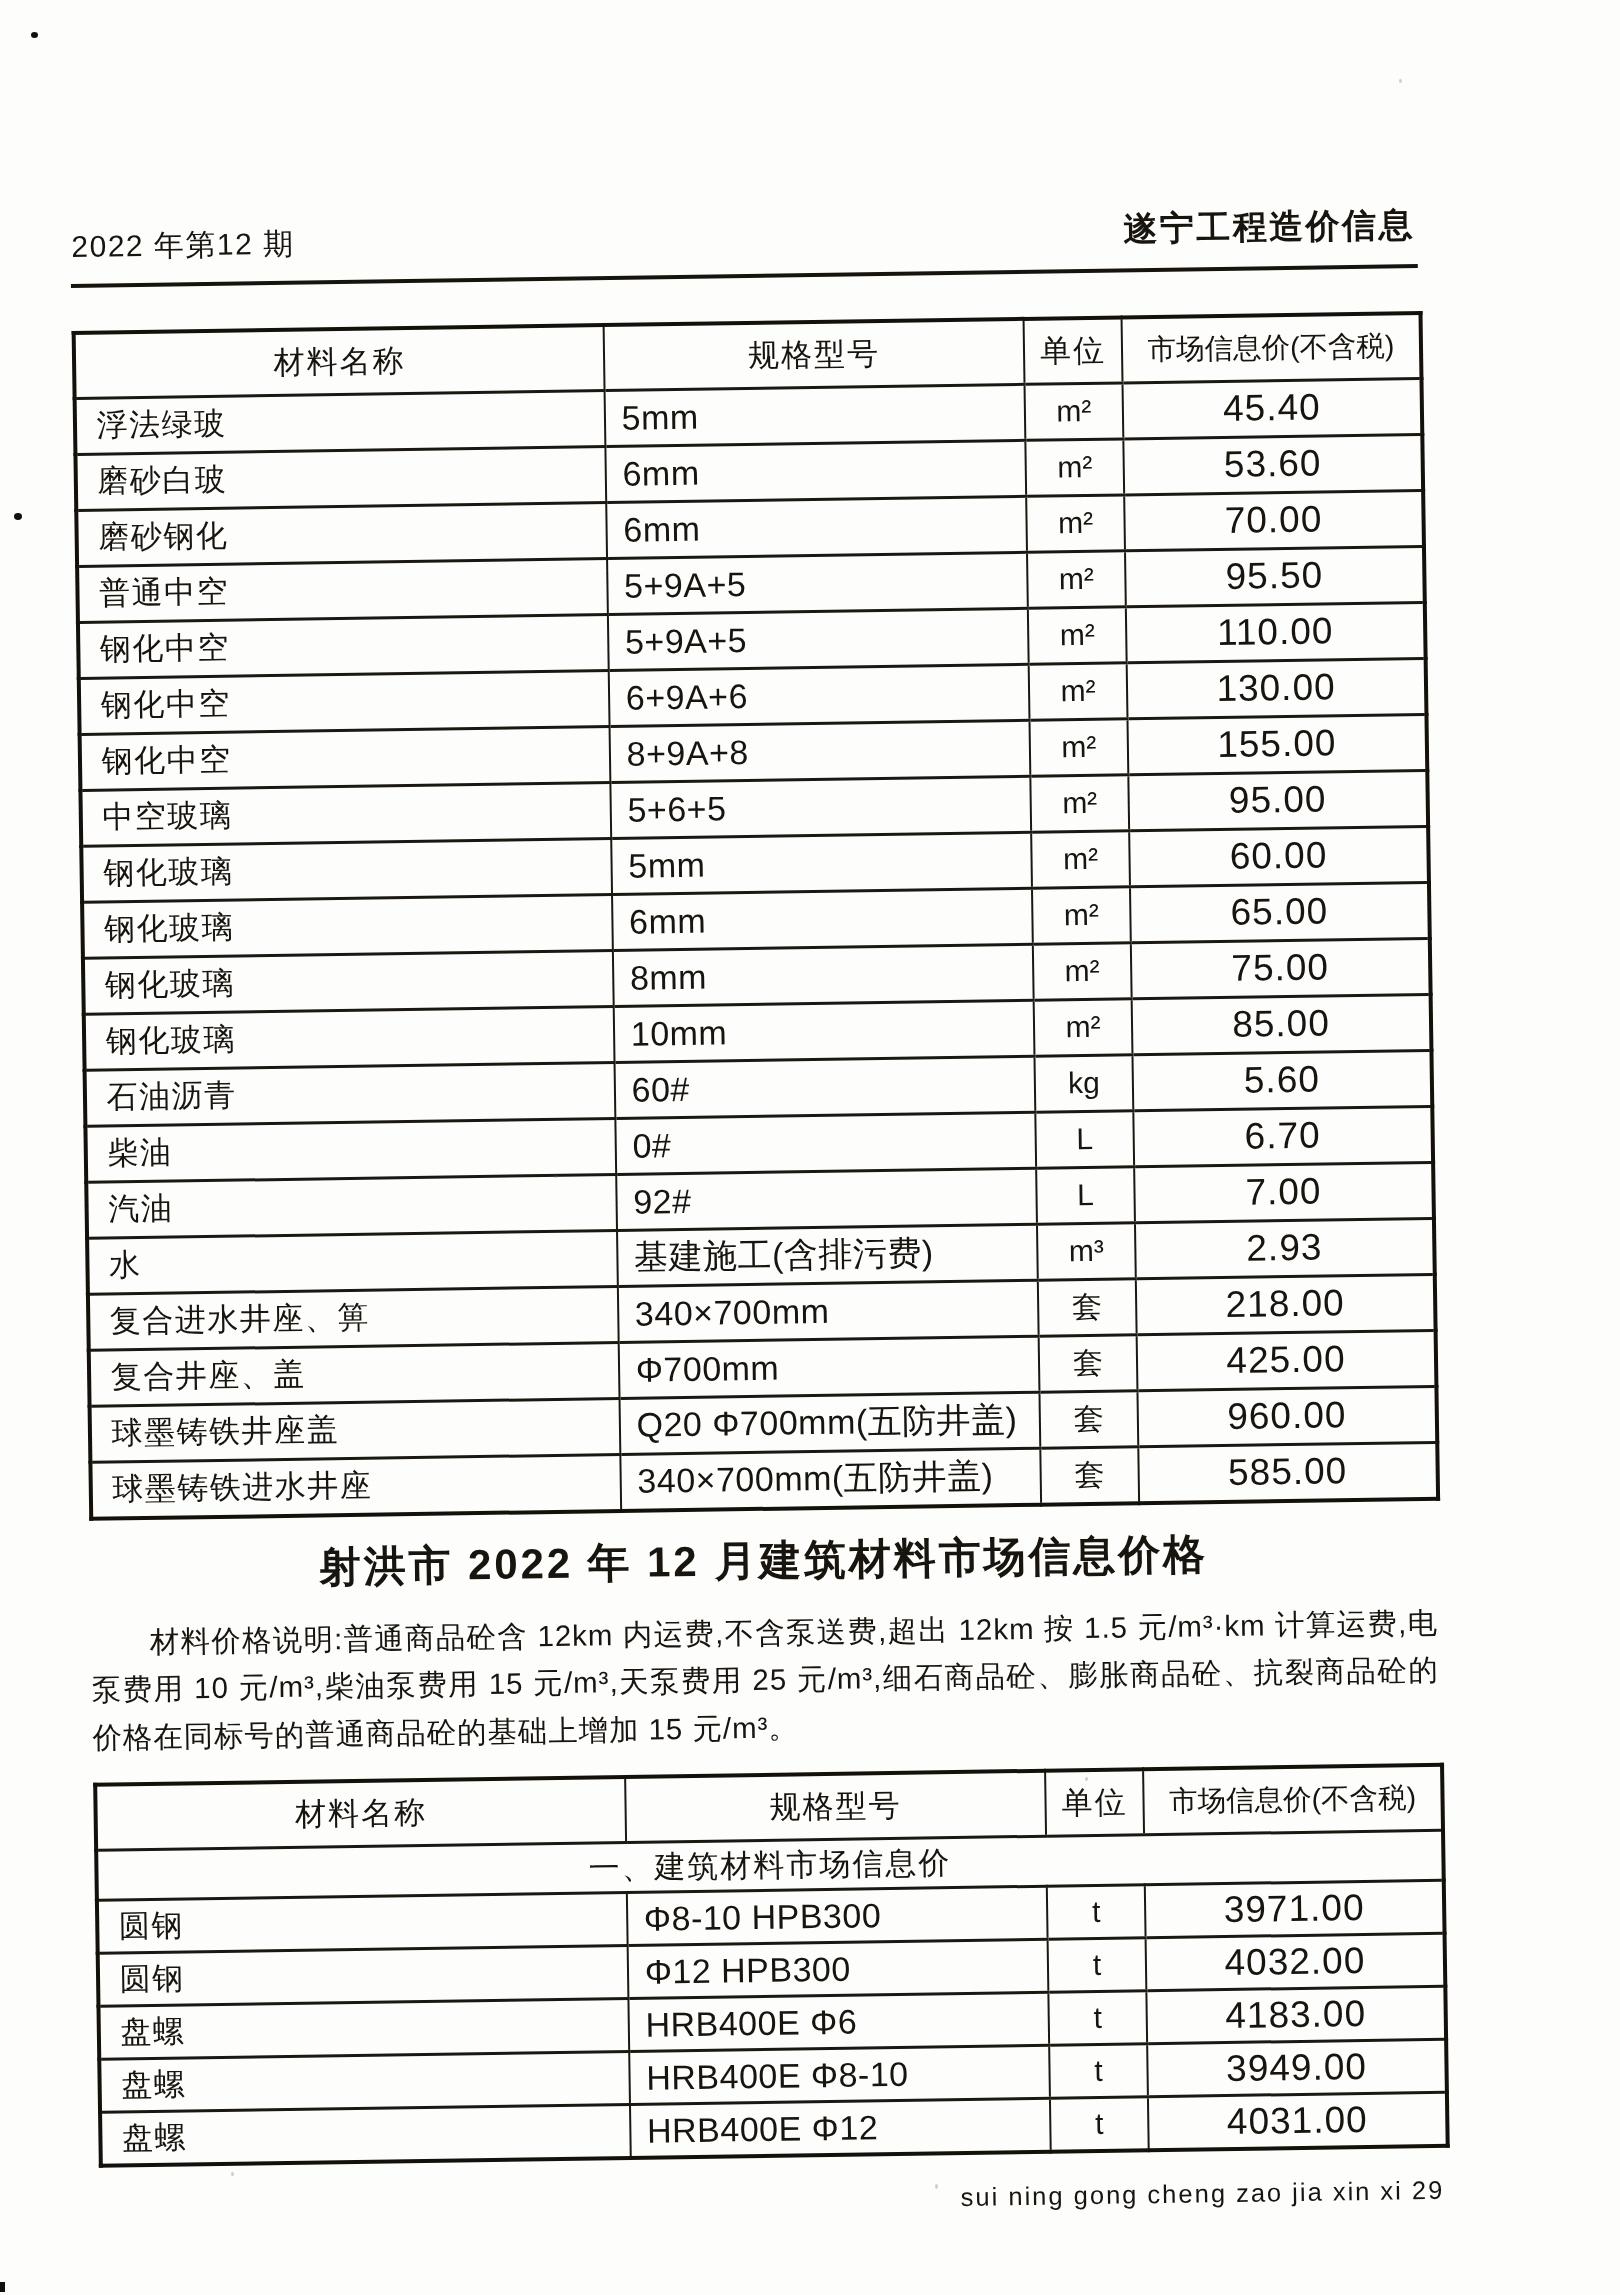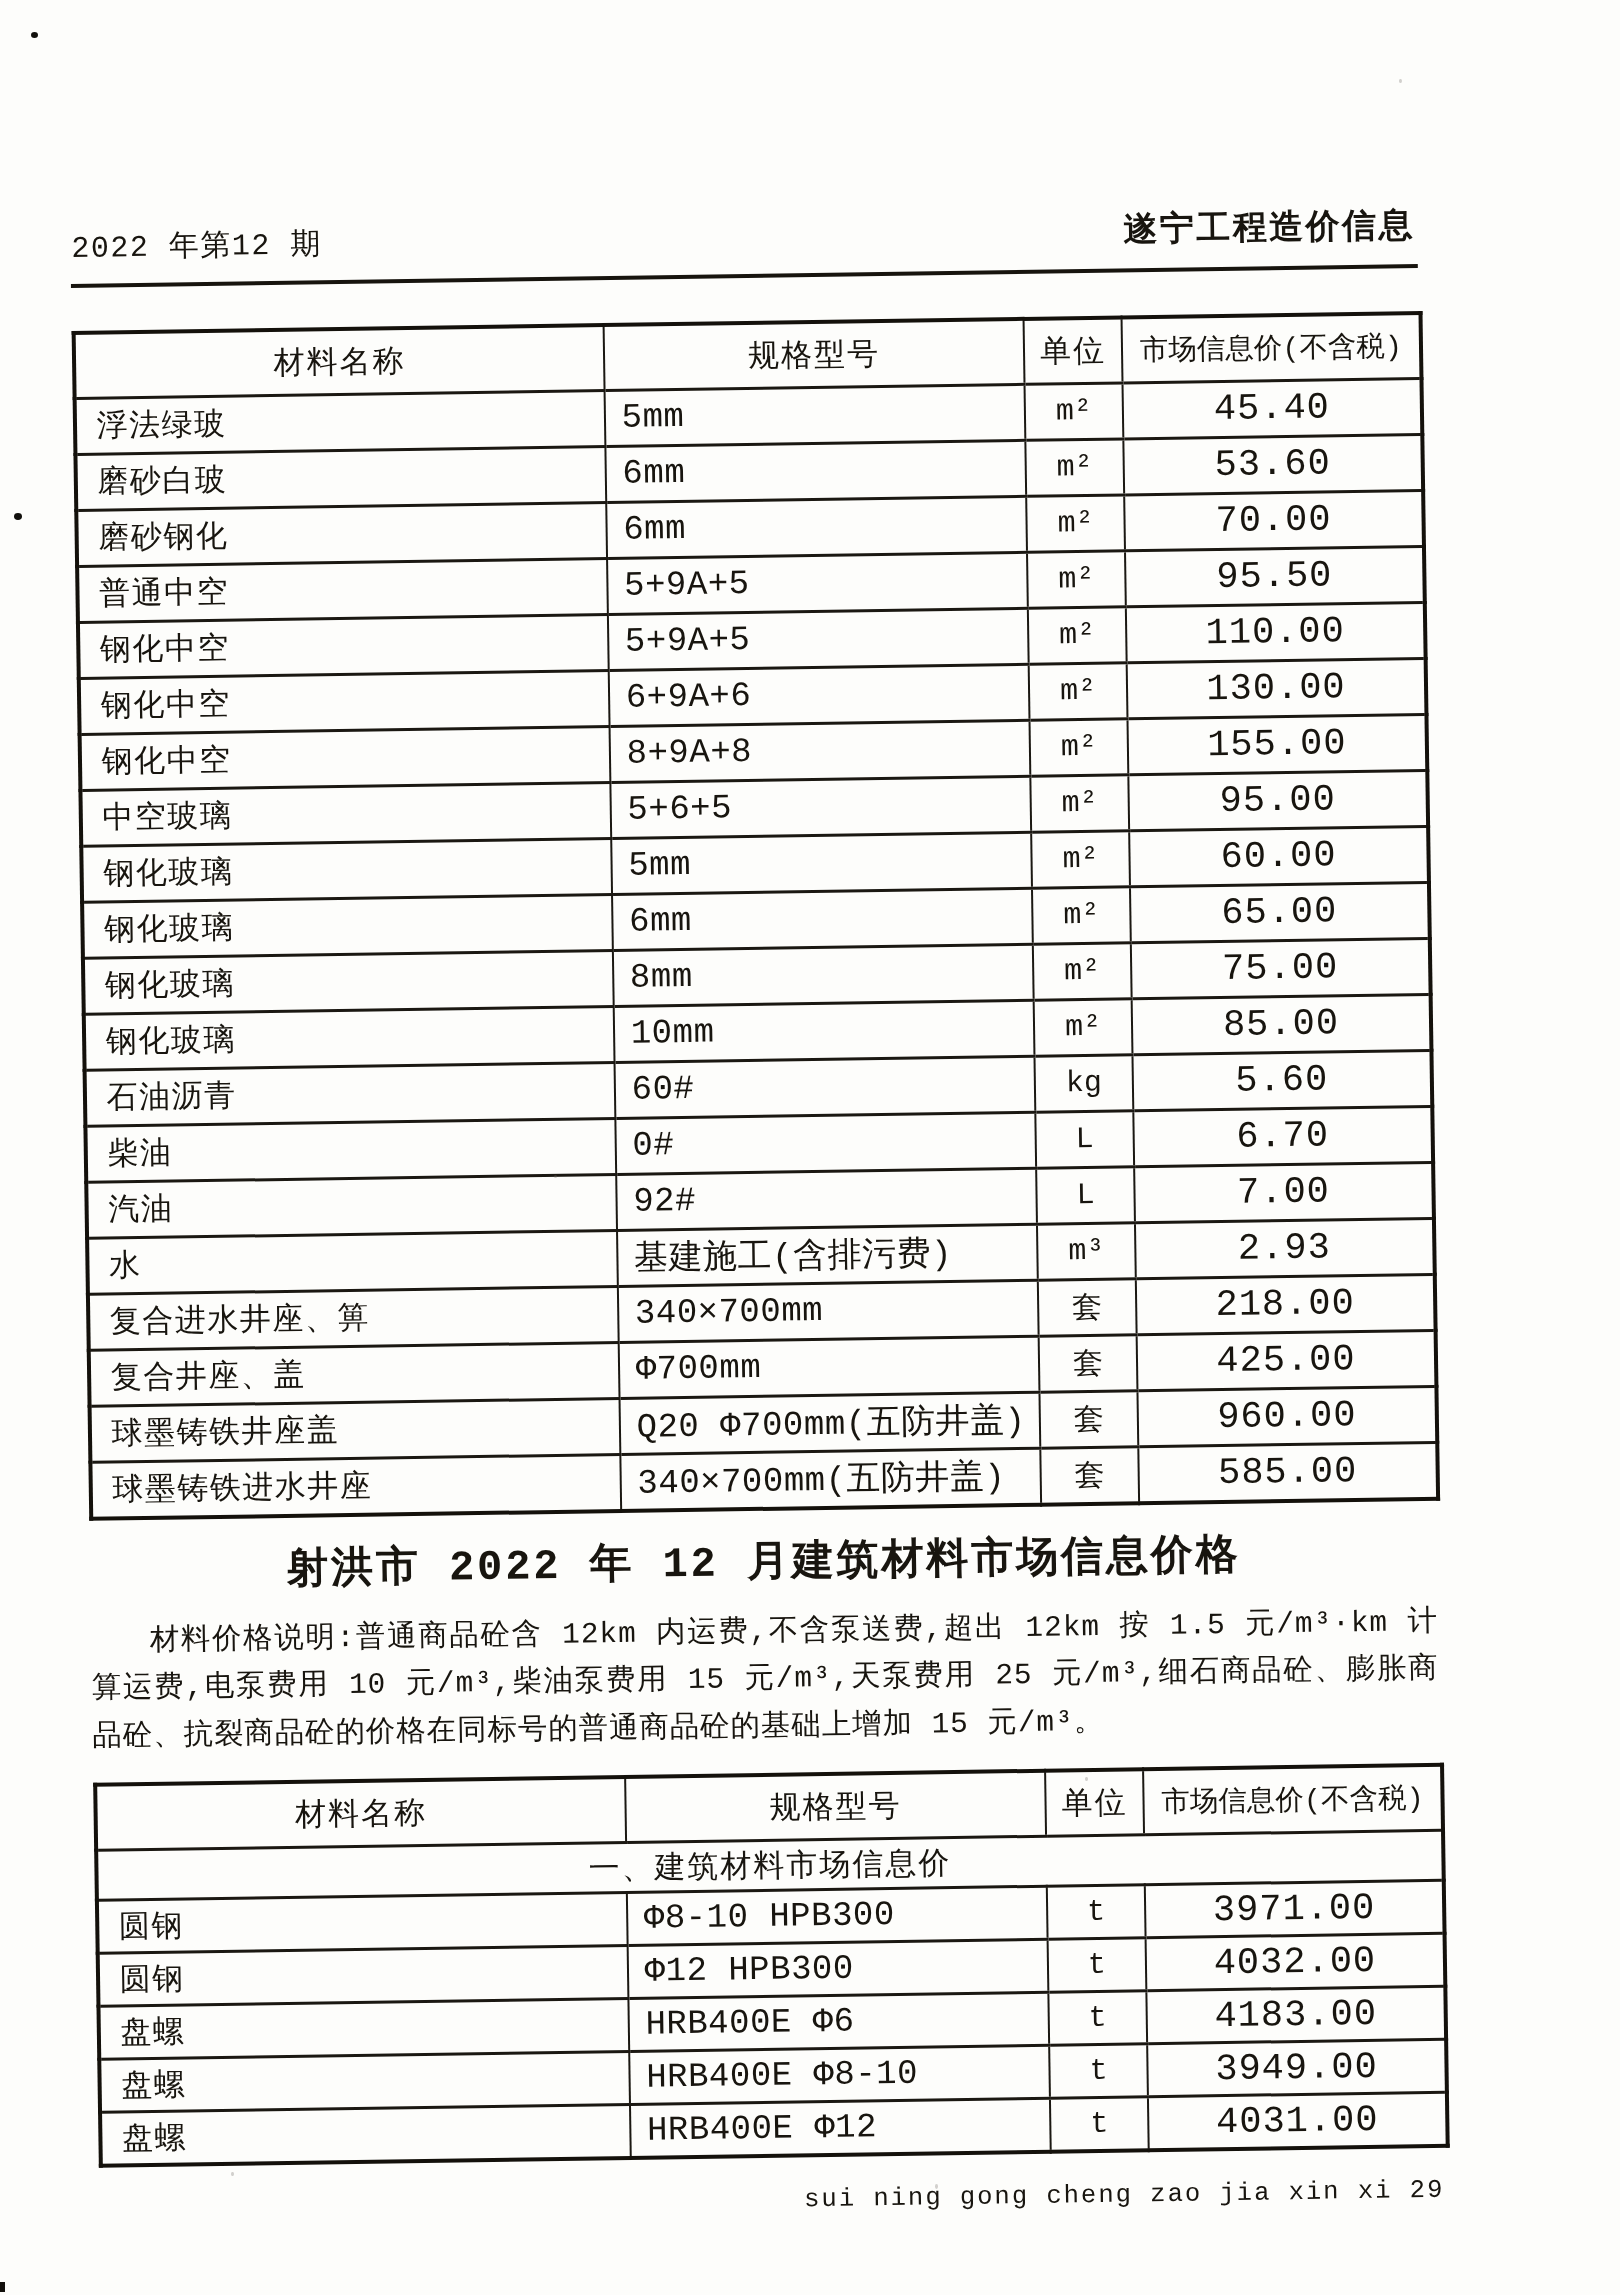--- a/index.html
+++ b/index.html
@@ -2,21 +2,21 @@
 <html style="font-size:7.9px"><head>
 <meta charset="utf-8">
 <style>
   html,body{margin:0;padding:0;}
   body{background:#e8e8e6;}
   .sheet{
     position:relative;
     width:1620px;height:2295px;
     background:#fdfdfb;
     overflow:hidden;
-    font-family:Liberation Mono, monospace;
+    font-family:Liberation Sans, sans-serif;
     color:#18150f;
   }
   .content{
     position:absolute;
     left:70px;top:222px;
     width:1347px;
     transform:rotate(-0.85deg);
     transform-origin:0 0;
   }
   

